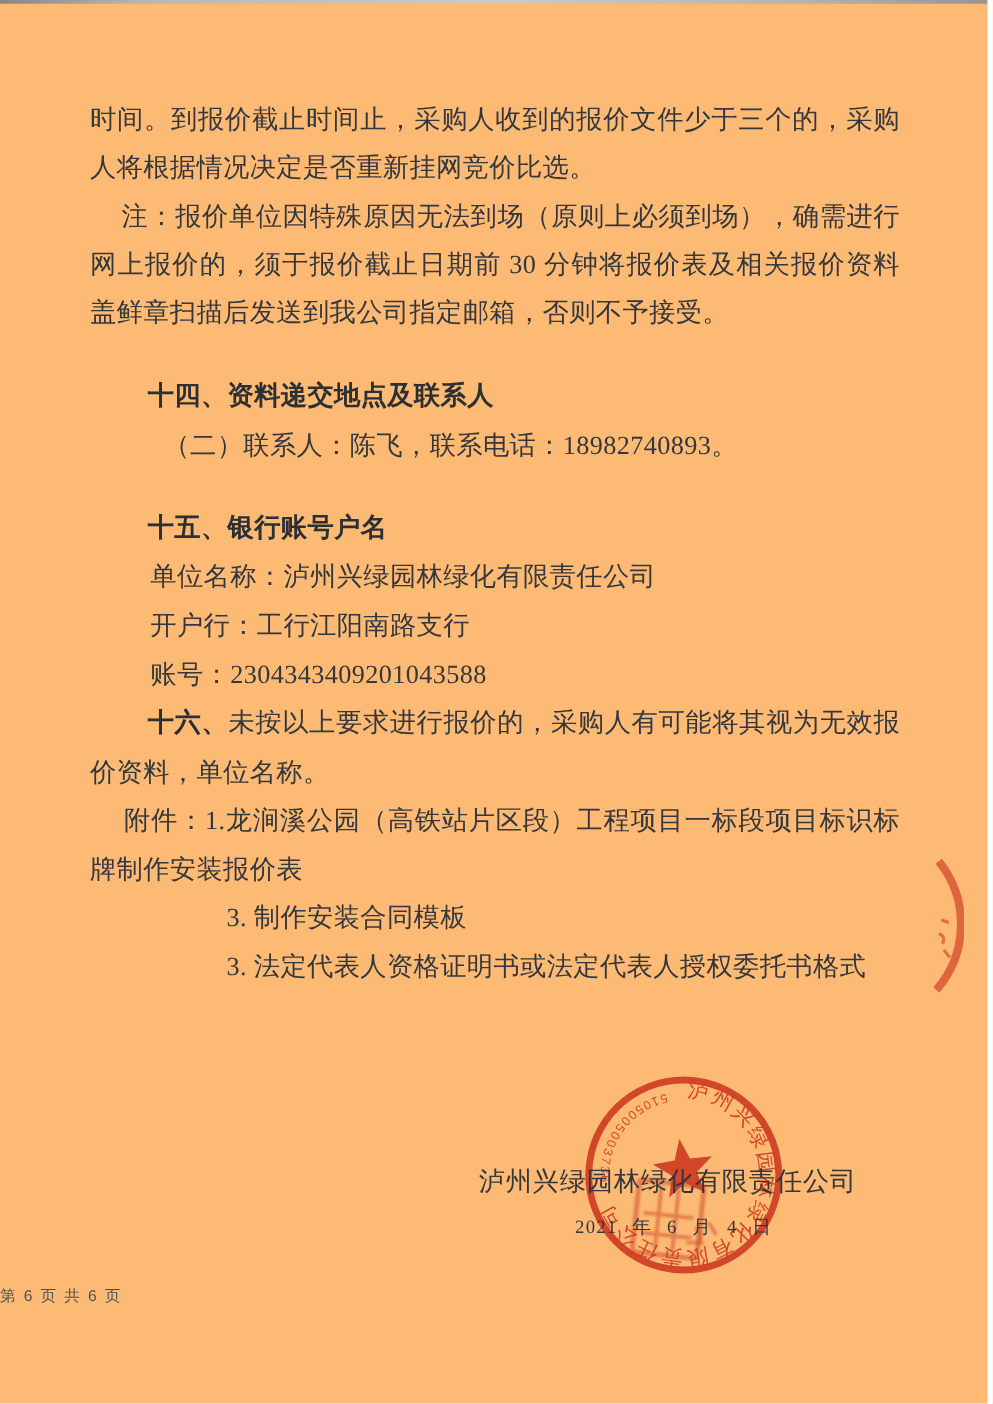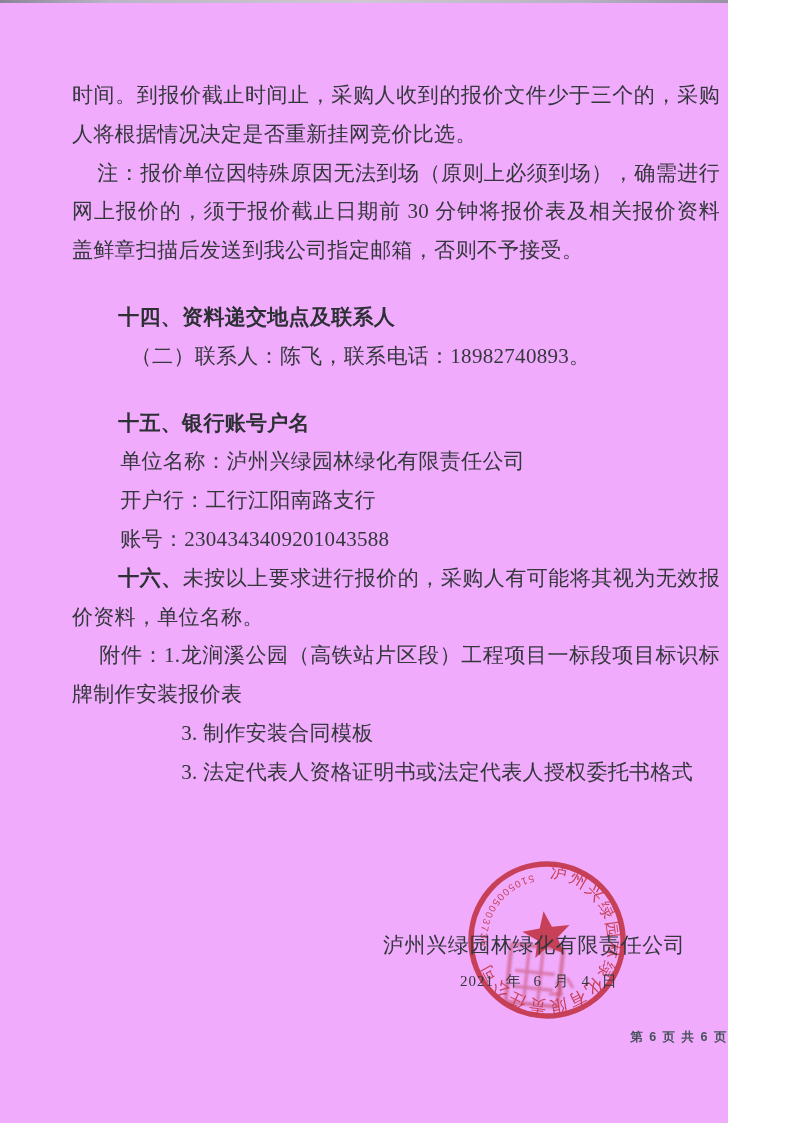--- a/index.html
+++ b/index.html
@@ -1,20 +1,20 @@
 <!DOCTYPE html>
 <html><head>
 <meta charset="utf-8">
 <style>
   * { margin:0; padding:0; box-sizing:border-box; }
   html,body { background:#ffffff; }
   body { width:794px; height:1123px; }
   .page {
-    position:relative; width:728px; height:1123px;
-    background:#f0abfc; overflow:hidden;
+    position:relative; width:790px; height:1123px;
+    background:#fdba74; overflow:hidden;
     font-family:"Liberation Serif","DejaVu Serif",serif;
     color:#34373c;
   }
   .scan-top {
     position:absolute; top:0; left:0; width:100%; height:3px;
     background:linear-gradient(90deg,#787d82,#b2b6ba 15%,#c9ccce 50%,#aeb2b6 80%,#888d92);
     opacity:.85;
   }
   .content {
     position:absolute; left:72px; top:76px; width:648px;
@@ -32,22 +32,22 @@
   .sig-company {
     position:absolute; left:383px; top:931px;
     font-size:21px; letter-spacing:.6px; color:#33363b;
   }
   .sig-date {
     position:absolute; left:460px; top:972px;
     font-size:15px; letter-spacing:1px; word-spacing:7px; color:#33363b;
   }
   .page-footer {
     position:absolute; top:1029px; left:0; width:100%;
-    text-align:right; font-size:12.5px; letter-spacing:1.5px;
-    color:#47525c; font-family:"Liberation Sans","DejaVu Sans",sans-serif;font-weight:bold;
+    text-align:left; font-size:12.5px; letter-spacing:1.5px;
+    color:#47525c; font-family:"Liberation Sans","DejaVu Sans",sans-serif;
   }
   .seal {
     position:absolute; left:461px; top:854px; width:172px; height:172px;
     mix-blend-mode:multiply; opacity:.93;
   }
   .seal text { font-family:"Liberation Sans","DejaVu Sans",sans-serif; }
   .edge-seal {
     position:absolute; left:734px; top:686px; width:44px; height:110px;
     mix-blend-mode:multiply; opacity:.85;
   }

